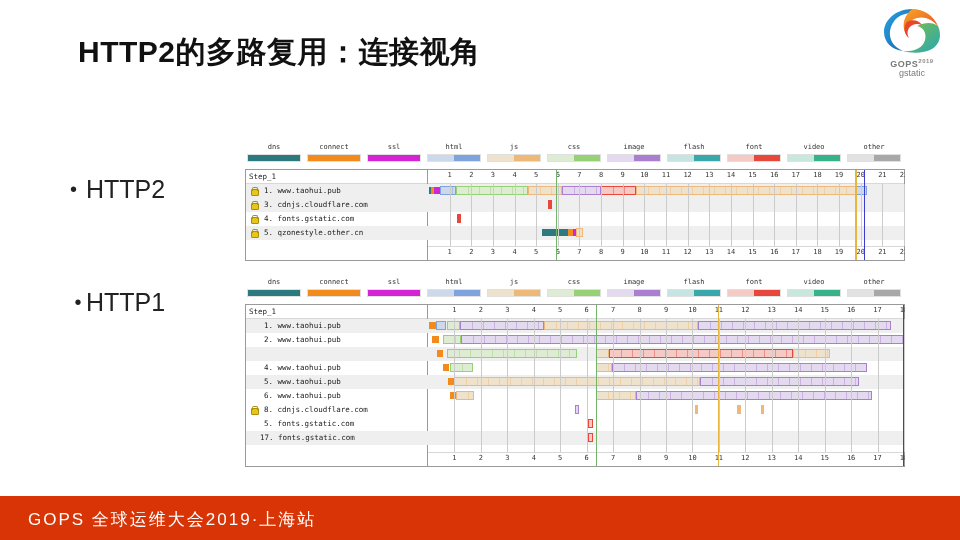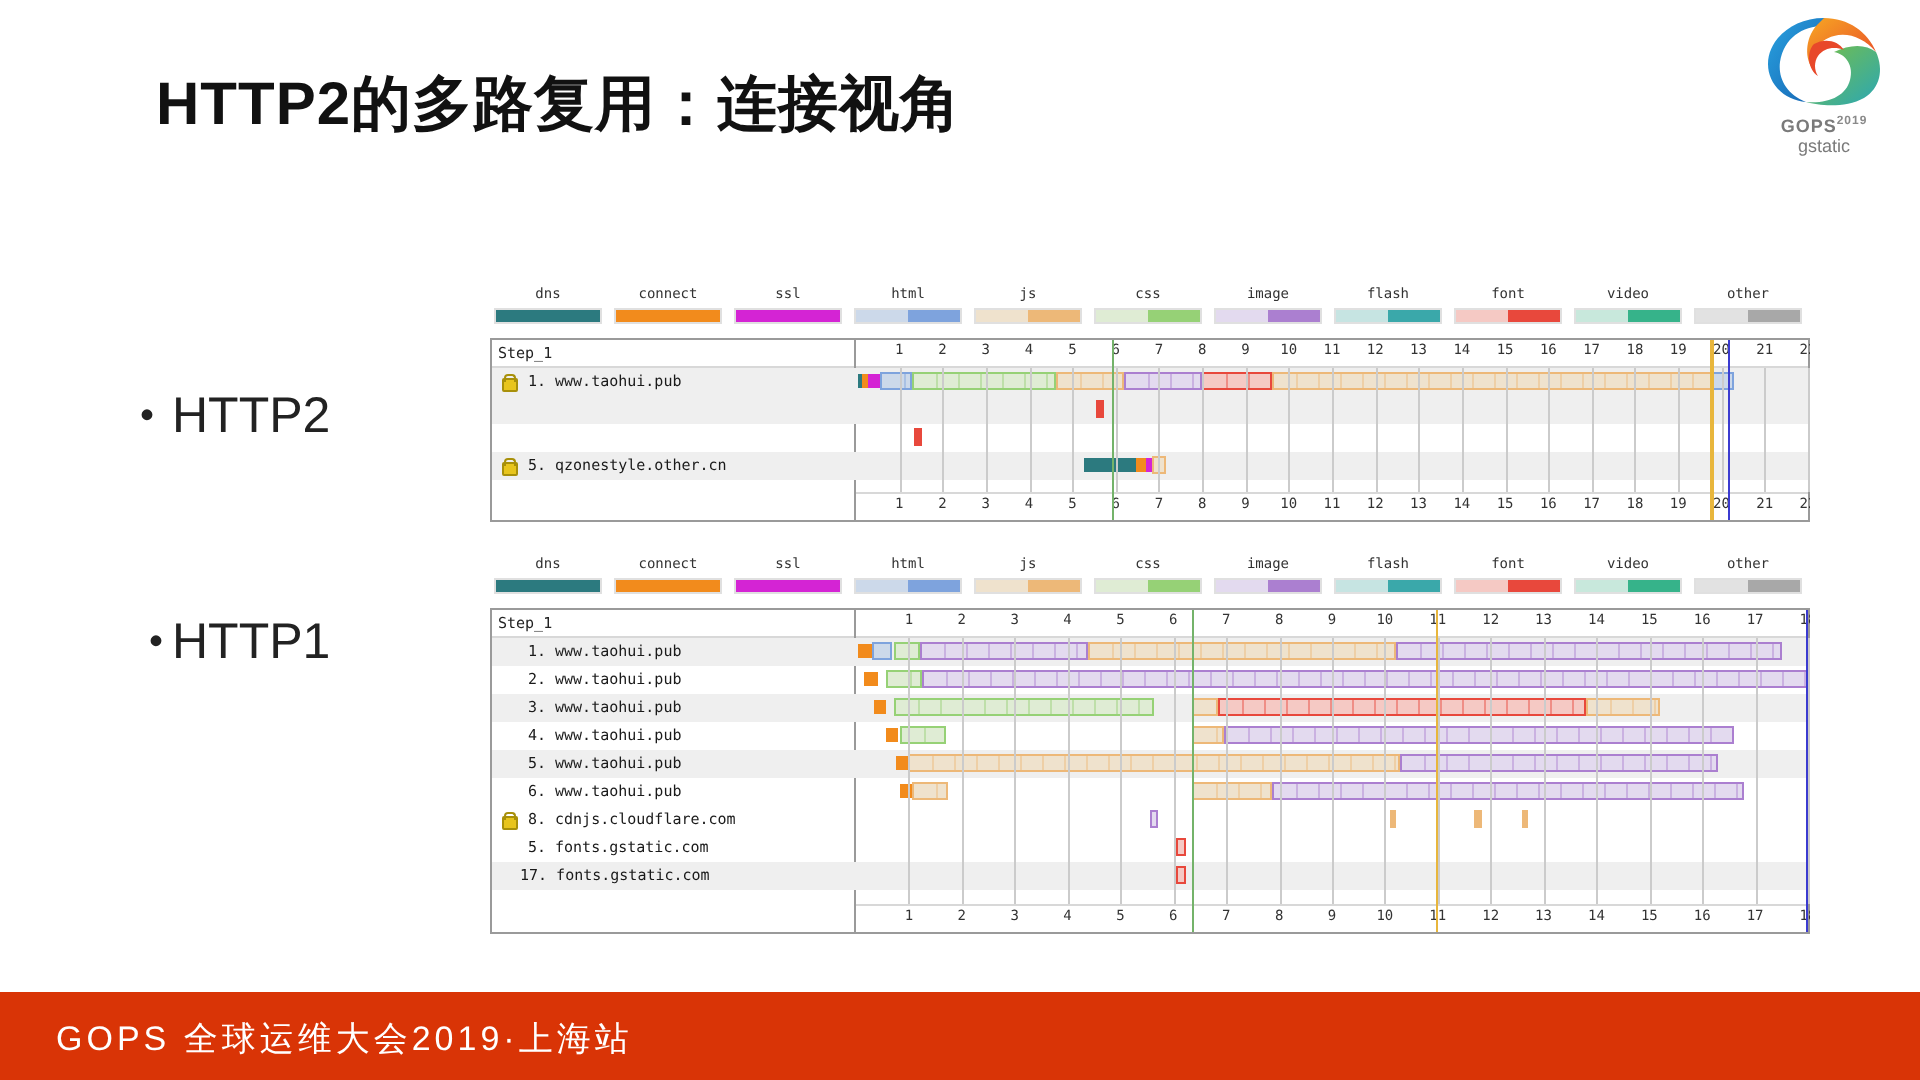--- a/index.html
+++ b/index.html
@@ -32,21 +32,20 @@
     letter-spacing:.5px;white-space:nowrap;
     font-family:"Liberation Sans","DejaVu Sans",sans-serif;
   }
 
   
   .bullet{
     position:absolute;left:70px;
     font-size:25px;color:#222;font-weight:300;
     font-family:"Liberation Sans","DejaVu Sans",sans-serif;
     white-space:nowrap;
-    margin-top:19px;
   }
   .bullet .dot{display:inline-block;width:16px;font-size:20px;vertical-align:2px;}
   #b1{top:175px;}
   #b2{top:288px;text-align:center;}
 
   
   .wf{position:absolute;background:#fff;overflow:hidden;}
   #wf1{left:245px;top:143px;width:660px;height:122px;}
   #wf2{left:245px;top:278px;width:660px;height:193px;}
 
@@ -325,25 +324,27 @@
                 <i style="position:absolute;left:165px;top:0;bottom:0;width:1px;background:#edb878;opacity:.45"></i>
                 <i style="position:absolute;left:176px;top:0;bottom:0;width:1px;background:#edb878;opacity:.45"></i>
                 <i style="position:absolute;left:187px;top:0;bottom:0;width:1px;background:#edb878;opacity:.45"></i>
                 <i style="position:absolute;left:198px;top:0;bottom:0;width:1px;background:#edb878;opacity:.45"></i>
                 <i style="position:absolute;left:209px;top:0;bottom:0;width:1px;background:#edb878;opacity:.45"></i>
               </div>
               <div class="seg" style="left: 428.4px; width: 10.8182px; background: linear-gradient(rgb(204, 217, 234) 0%, rgb(204, 217, 234) 45%, rgb(204, 217, 234) 100%); border: 0.5px solid rgb(126, 163, 221);"></div>
             </div>
           </div>
           <div class="row alt">
+            <div class="rowlab"><span class="lock"></span><span class="num">3.</span><span> cdnjs.cloudflare.com</span></div>
             <div class="lane">
               <div class="seg" style="left: 120.082px; width: 3.67818px; background: rgb(232, 72, 60);"></div>
             </div>
           </div>
           <div class="row">
+            <div class="rowlab"><span class="lock"></span><span class="num">4.</span><span> fonts.gstatic.com</span></div>
             <div class="lane">
               <div class="seg" style="left: 29.2091px; width: 3.67818px; background: rgb(232, 72, 60);"></div>
             </div>
           </div>
           <div class="row alt">
             <div class="rowlab"><span class="lock"></span><span class="num">5.</span><span> qzonestyle.other.cn</span></div>
             <div class="lane">
               <div class="seg" style="left: 113.591px; width: 25.9636px; background: rgb(44, 122, 127); top: 3px; height: 7px;"></div>
               <div class="seg" style="left: 139.555px; width: 5.40909px; background: rgb(242, 139, 28); top: 3px; height: 7px;"></div>
               <div class="seg" style="left: 144.964px; width: 3.24545px; background: rgb(212, 36, 212); top: 3px; height: 7px;"></div>
@@ -602,21 +603,20 @@
                 <i style="position:absolute;left:385px;top:0;bottom:0;width:1px;background:#ab7fd0;opacity:.45"></i>
                 <i style="position:absolute;left:396px;top:0;bottom:0;width:1px;background:#ab7fd0;opacity:.45"></i>
                 <i style="position:absolute;left:407px;top:0;bottom:0;width:1px;background:#ab7fd0;opacity:.45"></i>
                 <i style="position:absolute;left:418px;top:0;bottom:0;width:1px;background:#ab7fd0;opacity:.45"></i>
                 <i style="position:absolute;left:429px;top:0;bottom:0;width:1px;background:#ab7fd0;opacity:.45"></i>
                 <i style="position:absolute;left:440px;top:0;bottom:0;width:1px;background:#ab7fd0;opacity:.45"></i>
               </div>
             </div>
           </div>
           <div class="row alt">
-            <div class="rowlab"><span class="lock no"></span><span class="num">3.</span><span> www.taohui.pub</span></div>
             <div class="lane">
               <div class="seg" style="left: 9.25556px; width: 6.08222px; background: rgb(242, 139, 28); top: 3px; height: 7px;"></div>
               <div class="seg" style="left: 18.5111px; width: 130.9px; background: linear-gradient(rgb(223, 236, 212) 0%, rgb(223, 236, 212) 45%, rgb(223, 236, 212) 100%); border: 0.5px solid rgb(150, 209, 118);">
                 <i style="position:absolute;left:11px;top:0;bottom:0;width:1px;background:#96d176;opacity:.45"></i>
                 <i style="position:absolute;left:22px;top:0;bottom:0;width:1px;background:#96d176;opacity:.45"></i>
                 <i style="position:absolute;left:33px;top:0;bottom:0;width:1px;background:#96d176;opacity:.45"></i>
                 <i style="position:absolute;left:44px;top:0;bottom:0;width:1px;background:#96d176;opacity:.45"></i>
                 <i style="position:absolute;left:55px;top:0;bottom:0;width:1px;background:#96d176;opacity:.45"></i>
                 <i style="position:absolute;left:66px;top:0;bottom:0;width:1px;background:#96d176;opacity:.45"></i>
                 <i style="position:absolute;left:77px;top:0;bottom:0;width:1px;background:#96d176;opacity:.45"></i>

